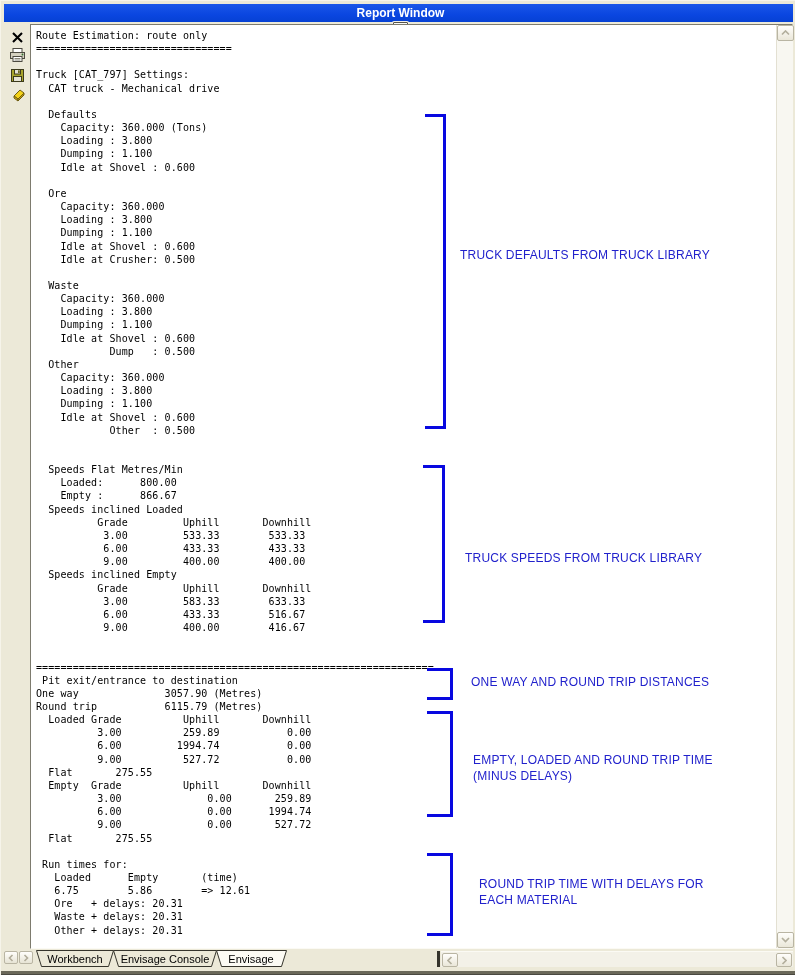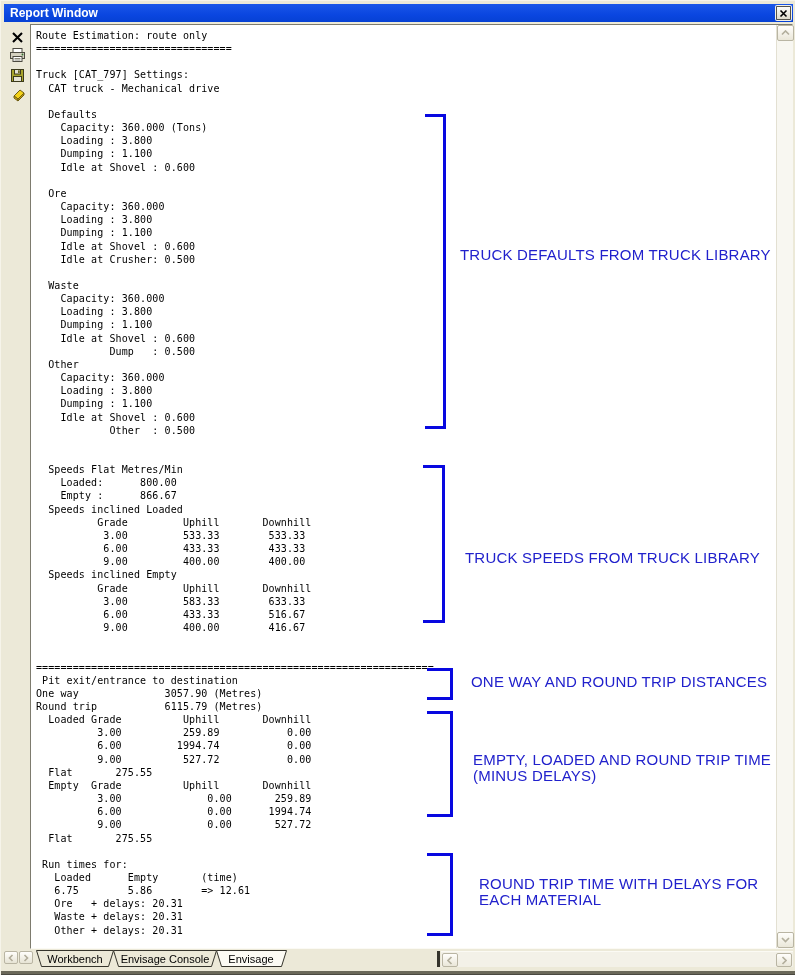--- a/index.html
+++ b/index.html
@@ -3,21 +3,21 @@
 <meta charset="utf-8">
 <style>
   html,body{margin:0;padding:0;background:#cfcdc0;}
   *{box-sizing:border-box;}
   .screen{position:relative;width:795px;height:975px;background:var(--chrome,#ece9d8);
           overflow:hidden;font-family:"Liberation Sans",sans-serif;
           border-left:1px solid #f6f4ea;border-top:1px solid #f6f4ea;}
   
   .titlebar{position:absolute;left:3px;top:3px;width:789px;height:18px;
             background:linear-gradient(to bottom,#1a56e8 0%,#0a46e0 60%,#0641d4 100%);
-            display:flex;align-items:center;padding:0 2px 0 6px;}
+            display:flex;align-items:center;padding:0 2px 0 6px;flex-direction:column;}
   .titlebar .title{color:#fff;font-size:12px;font-weight:bold;line-height:18px;flex:1;
                    white-space:nowrap;}
   .closebtn{width:15px;height:14px;background:linear-gradient(#fdfdf9,#dedacb);
             border:1px solid #55534a;border-radius:1px;padding:0;display:flex;
             align-items:center;justify-content:center;cursor:default;
             box-shadow:0 0 0 1px #f2f0e6;}
   
   .toolstrip{position:absolute;left:3px;top:22px;width:26px;height:946px;background:var(--chrome,#ece9d8);}
   .toolbtn{position:absolute;left:4px;width:19px;height:18px;background:transparent;border:0;
            padding:0;display:flex;align-items:center;justify-content:center;}
@@ -29,21 +29,21 @@
           padding:5px 0 0 5px;overflow:hidden;
           font-family:"DejaVu Sans Mono","Liberation Mono",monospace;
           font-size:10px;line-height:13.15px;letter-spacing:0.1px;color:#000;}
   
   .bracket{position:absolute;border:3px solid var(--bracket,#0808e0);border-left:none;}
   .b1{left:424px;top:113px;width:21px;height:315px;}
   .b2{left:422px;top:464px;width:22px;height:158px;}
   .b3{left:426px;top:667px;width:26px;height:32px;}
   .b4{left:426px;top:710px;width:26px;height:106px;}
   .b5{left:426px;top:852px;width:26px;height:83px;}
-  .ann{position:absolute;color:var(--annotation-text,#2121cc);font-size:15px;line-height:16px;
+  .ann{position:absolute;color:var(--annotation-text,#2121cc);font-size:12px;line-height:16px;
        white-space:pre-line;letter-spacing:0.2px;}
   .a1{left:459px;top:246px;}
   .a2{left:464px;top:549px;}
   .a3{left:470px;top:673px;}
   .a4{left:472px;top:751px;}
   .a5{left:478px;top:875px;}
   
   .vscroll{position:absolute;left:775px;top:24px;width:17px;height:923px;
            background:#f8f7f1;border-left:1px solid #e3e0d2;}
   .hscroll{position:absolute;left:440px;top:950px;width:352px;height:16px;

